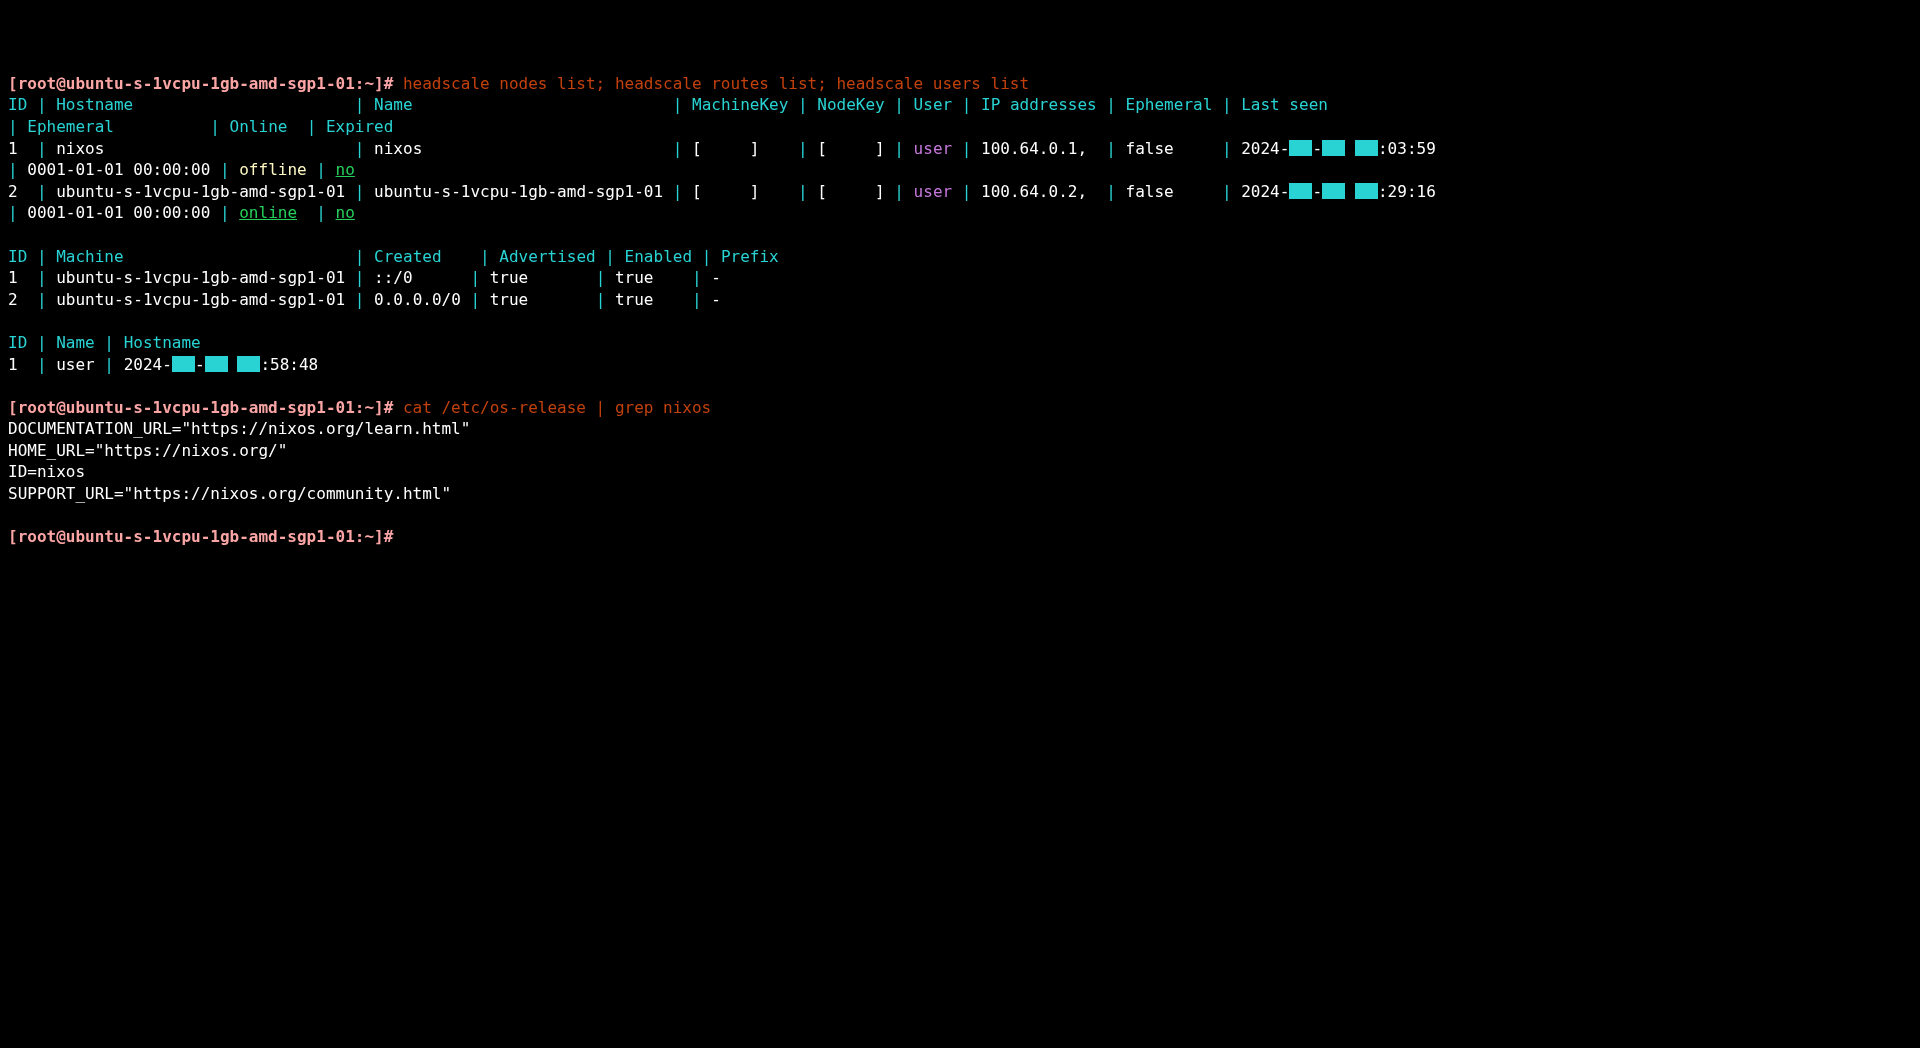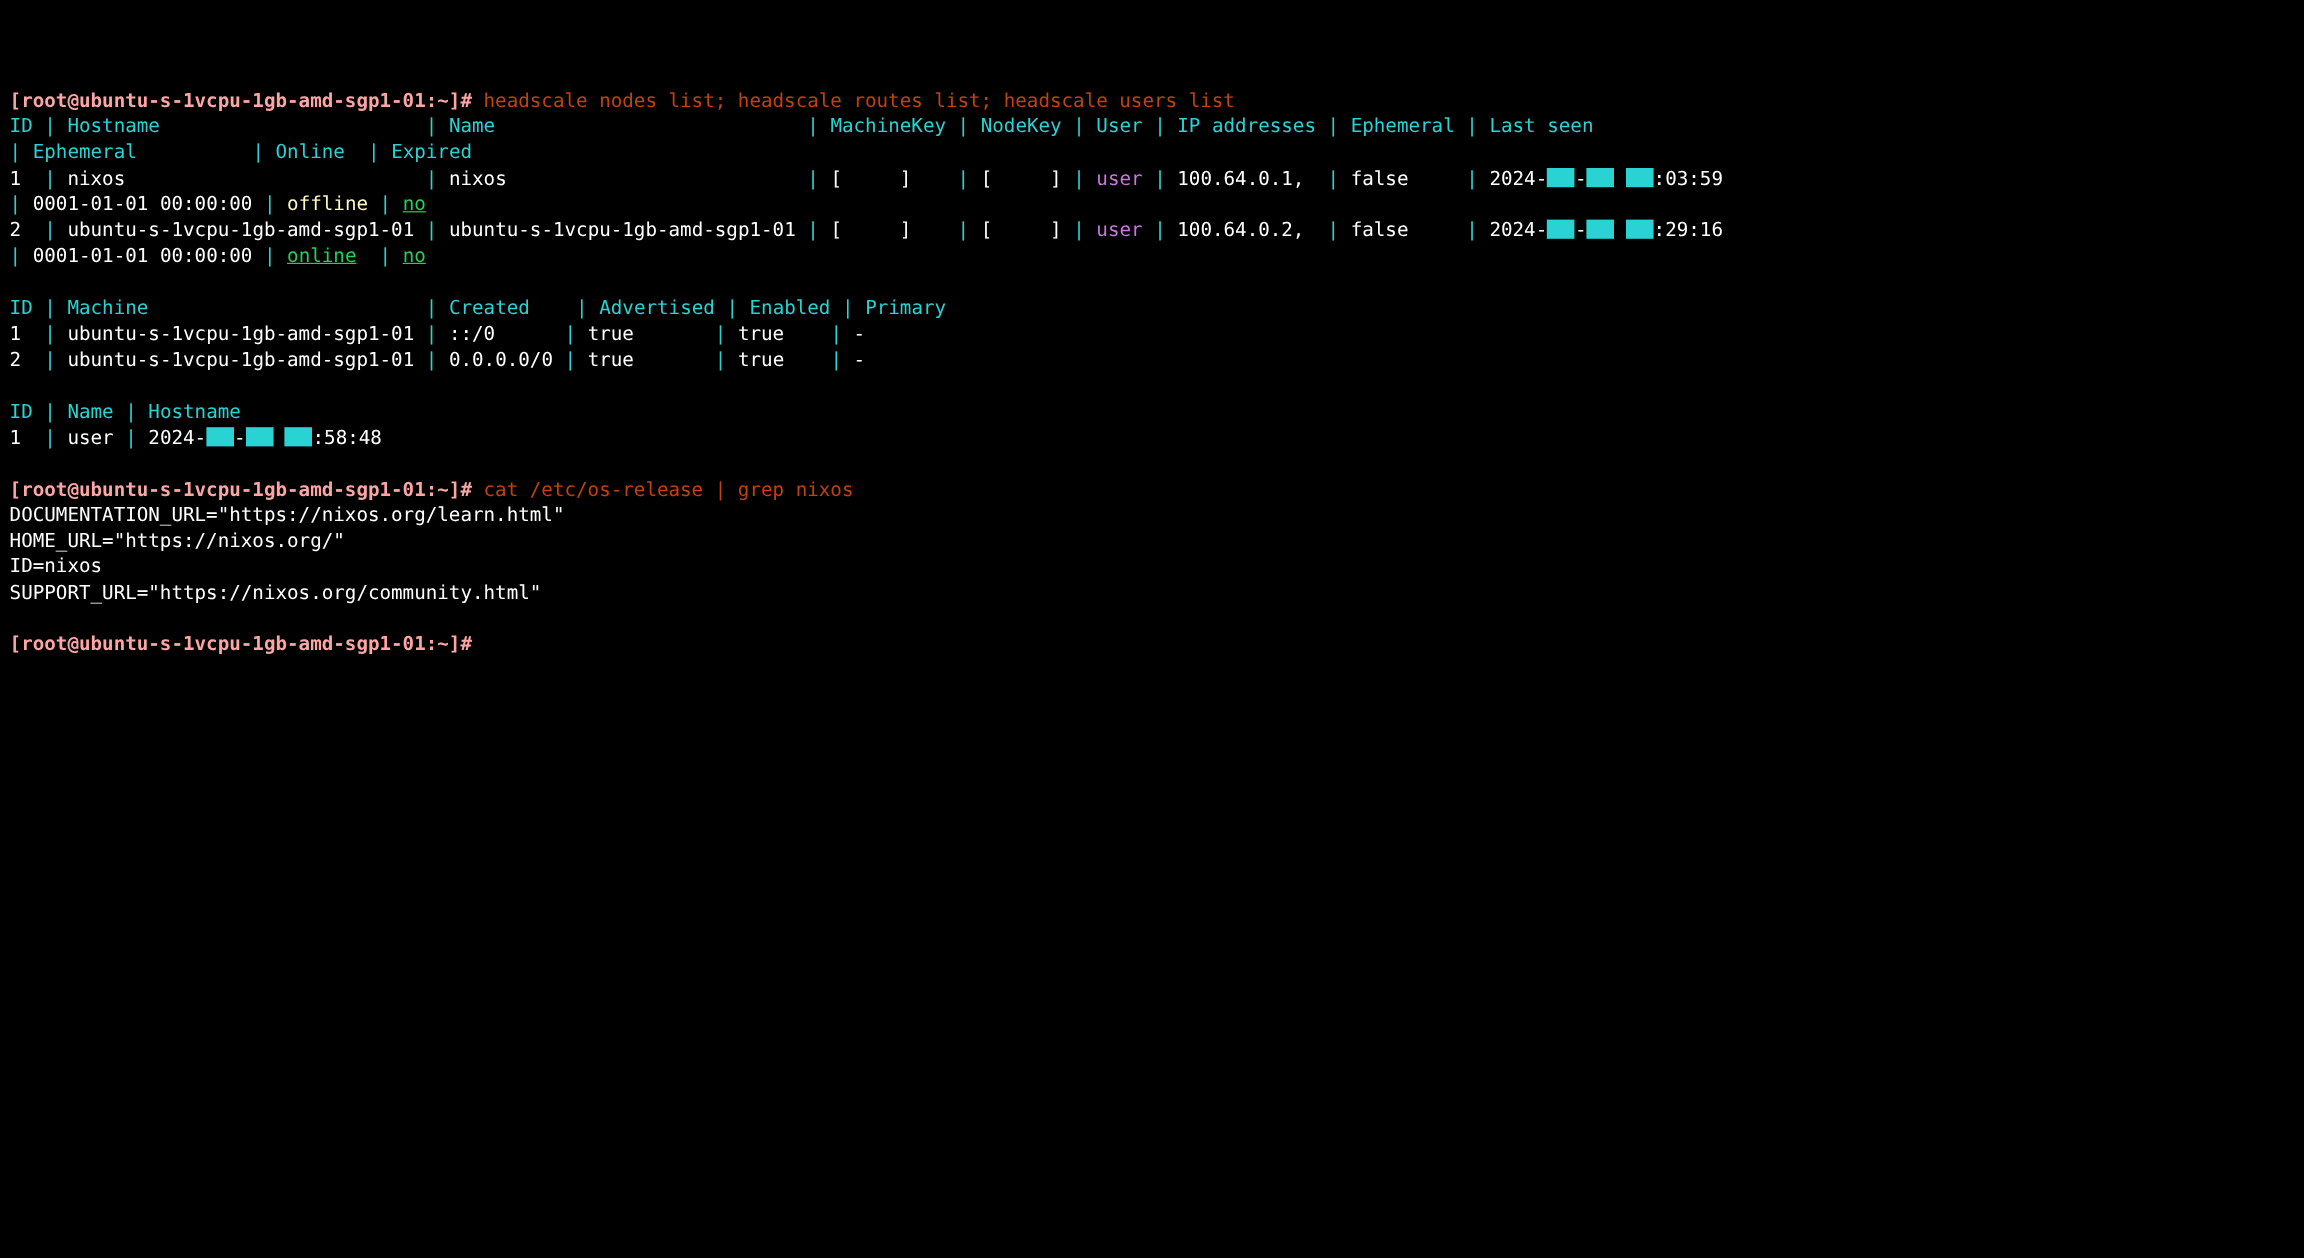--- a/index.html
+++ b/index.html
@@ -28,21 +28,21 @@
 
 
 <div><span class="prompt">[root@ubuntu-s-1vcpu-1gb-amd-sgp1-01:~]#</span> <span class="cmd">headscale nodes list; headscale routes list; headscale users list</span>
 <span class="cyan">ID</span> <span class="cyan">|</span> <span class="cyan">Hostname</span>                       <span class="cyan">|</span> <span class="cyan">Name</span>                           <span class="cyan">|</span> <span class="cyan">MachineKey</span> <span class="cyan">|</span> <span class="cyan">NodeKey</span> <span class="cyan">|</span> <span class="cyan">User</span> <span class="cyan">|</span> <span class="cyan">IP addresses</span> <span class="cyan">|</span> <span class="cyan">Ephemeral</span> <span class="cyan">|</span> <span class="cyan">Last seen</span>
 <span class="cyan">|</span> <span class="cyan">Ephemeral</span>          <span class="cyan">|</span> <span class="cyan">Online</span>  <span class="cyan">|</span> <span class="cyan">Expired</span>
 <span>1</span>  <span class="cyan">|</span> <span>nixos</span>                          <span class="cyan">|</span> <span>nixos</span>                          <span class="cyan">|</span> <span>[     ]</span>    <span class="cyan">|</span> <span>[     ]</span> <span class="cyan">|</span> <span class="magenta">user</span> <span class="cyan">|</span> <span>100.64.0.1,</span>  <span class="cyan">|</span> <span>false</span>     <span class="cyan">|</span> <span><span>2024-</span><span class="redact2"></span>-<span class="redact2"></span> <span class="redact2"></span><span>:03:59</span></span>
 <span class="cyan">|</span> <span>0001-01-01 00:00:00</span> <span class="cyan">|</span> <span class="red">offline</span> <span class="cyan">|</span> <span class="green">no</span>
 <span>2</span>  <span class="cyan">|</span> <span>ubuntu-s-1vcpu-1gb-amd-sgp1-01</span> <span class="cyan">|</span> <span>ubuntu-s-1vcpu-1gb-amd-sgp1-01</span> <span class="cyan">|</span> <span>[     ]</span>    <span class="cyan">|</span> <span>[     ]</span> <span class="cyan">|</span> <span class="magenta">user</span> <span class="cyan">|</span> <span>100.64.0.2,</span>  <span class="cyan">|</span> <span>false</span>     <span class="cyan">|</span> <span><span>2024-</span><span class="redact2"></span>-<span class="redact2"></span> <span class="redact2"></span><span>:29:16</span></span>
 <span class="cyan">|</span> <span>0001-01-01 00:00:00</span> <span class="cyan">|</span> <span class="green">online</span>  <span class="cyan">|</span> <span class="green">no</span>
 
-<span class="cyan">ID</span> <span class="cyan">|</span> <span class="cyan">Machine</span>                        <span class="cyan">|</span> <span class="cyan">Created</span>    <span class="cyan">|</span> <span class="cyan">Advertised</span> <span class="cyan">|</span> <span class="cyan">Enabled</span> <span class="cyan">|</span> <span class="cyan">Primary</span>
+<span class="cyan">ID</span> <span class="cyan">|</span> <span class="cyan">Machine</span>                        <span class="cyan">|</span> <span class="cyan">Created</span>    <span class="cyan">|</span> <span class="cyan">Advertised</span> <span class="cyan">|</span> <span class="cyan">Enabled</span> <span class="cyan">|</span> <span class="cyan">Prefix</span>
 <span>1</span>  <span class="cyan">|</span> <span>ubuntu-s-1vcpu-1gb-amd-sgp1-01</span> <span class="cyan">|</span> <span>::/0</span>      <span class="cyan">|</span> <span>true</span>       <span class="cyan">|</span> <span>true</span>    <span class="cyan">|</span> <span>-</span>
 <span>2</span>  <span class="cyan">|</span> <span>ubuntu-s-1vcpu-1gb-amd-sgp1-01</span> <span class="cyan">|</span> <span>0.0.0.0/0</span> <span class="cyan">|</span> <span>true</span>       <span class="cyan">|</span> <span>true</span>    <span class="cyan">|</span> <span>-</span>
 
 <span class="cyan">ID</span> <span class="cyan">|</span> <span class="cyan">Name</span> <span class="cyan">|</span> <span class="cyan">Hostname</span>
 <span>1</span>  <span class="cyan">|</span> <span>user</span> <span class="cyan">|</span> <span><span>2024-</span><span class="redact2"></span>-<span class="redact2"></span> <span class="redact2"></span><span>:58:48</span></span>
 
 <span class="prompt">[root@ubuntu-s-1vcpu-1gb-amd-sgp1-01:~]#</span> <span class="cmd">cat /etc/os-release | grep nixos</span>
 <span>DOCUMENTATION_URL="https://nixos.org/learn.html"</span>
 <span>HOME_URL="https://nixos.org/"</span>
 <span>ID=nixos</span>

